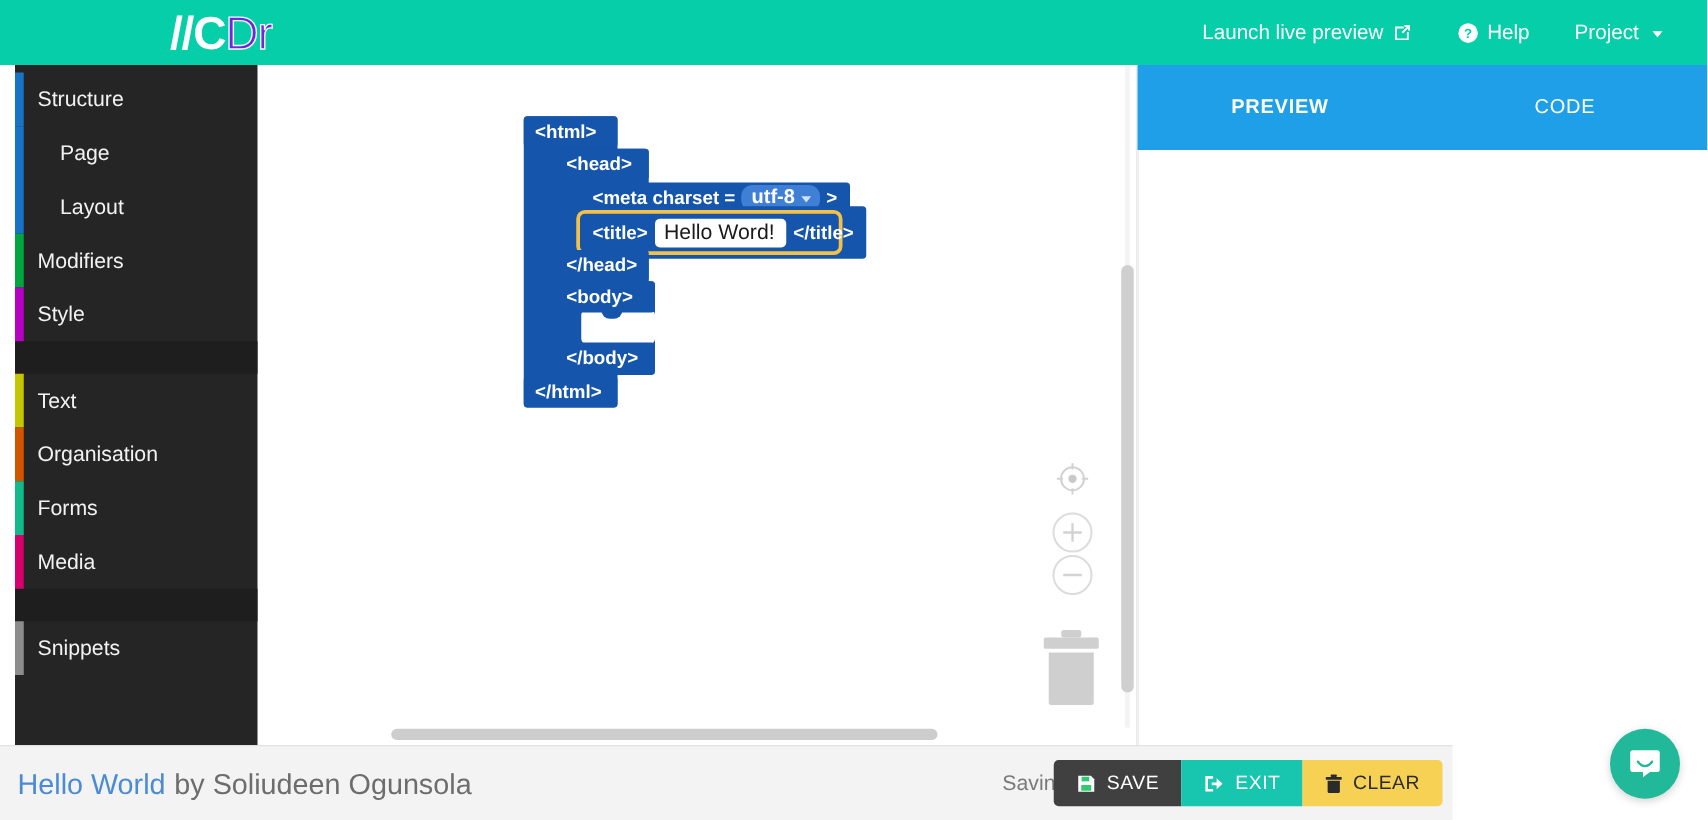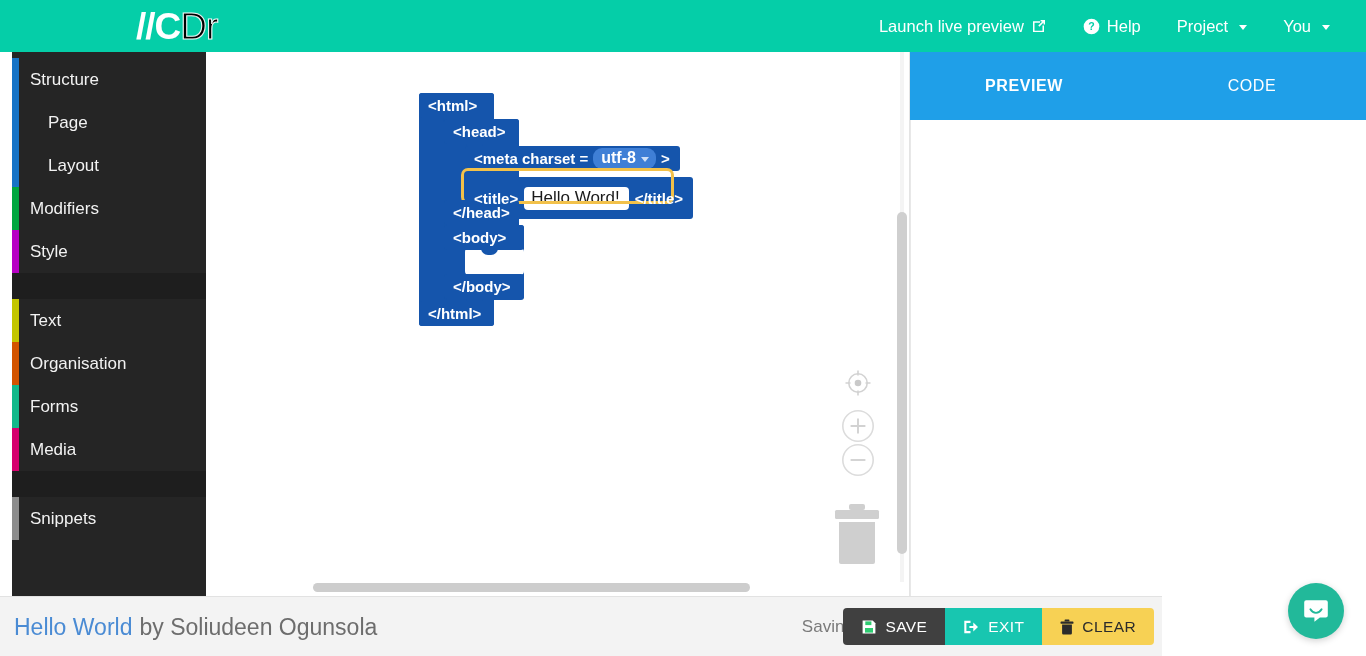--- a/index.html
+++ b/index.html
@@ -20,21 +20,21 @@
     z-index: 40;
   }
   .logo {
     position: absolute; left: 136px; top: 0; height: 52px;
     display: flex; align-items: center;
     font-size: 37px; letter-spacing: -1px; line-height: 1;
     user-select: none;
   }
   .logo .lg-a { color: #ffffff; font-weight: 700; }
   .logo .lg-b {
-    color: #000000; font-weight: 400;
+    color: #6d28d9; font-weight: 400;
     -webkit-text-stroke: 1.1px rgba(255,255,255,.92);
   }
   .topnav {
     position: absolute; right: 0; top: 0; height: 52px;
     display: flex; align-items: center; gap: 0;
     padding-right: 18px;
   }
   .navitem {
     color: #ffffff; font-size: 16.5px;
     display: flex; align-items: center; gap: 7px;
@@ -260,24 +260,20 @@
           </svg>
         </span>
         <span>Help</span>
       </div>
 
       <div class="navitem">
         <span>Project</span>
         <span class="caret"></span>
       </div>
 
-      <div class="navitem">
-        <span>You</span>
-        <span class="caret"></span>
-      </div>
 
     </div>
   </div>
 
   <div class="sidebar">
 
     <div style="height:6px"></div>
 
     <div class="sb-item">
       <span class="sb-bar" style="background:#1673c6"></span>
@@ -348,21 +344,21 @@
       <div class="blk" style="left:46px;top:53px;height:25px;padding:0 10px 0 9px;">
         <span class="blk-text">&lt;meta charset =</span>
         <span class="pill">
           <span>utf-8</span>
           <span class="pcaret"></span>
         </span>
         <span class="blk-text">&gt;</span>
       </div>
       <div class="notch-b" style="left:68px;top:78px;"></div>
 
-      <div class="blk" style="left:46px;top:84px;height:42px;padding:0 10px 0 9px;">
+      <div class="blk" style="left:46px;top:72px;height:42px;padding:0 10px 0 9px;">
         <span class="blk-text">&lt;title&gt;</span>
         <span class="txtfield">Hello Word!</span>
         <span class="blk-text">&lt;/title&gt;</span>
       </div>
       <div class="notch-b" style="left:68px;top:105px;"></div>
       <div class="highlight-ring" style="left:42px;top:75px;width:213px;height:36px;"></div>
 
       <div class="blk" style="left:25px;top:107px;width:75px;height:25px;padding-left:9px;">
         <span class="blk-text">&lt;/head&gt;</span>
       </div>

